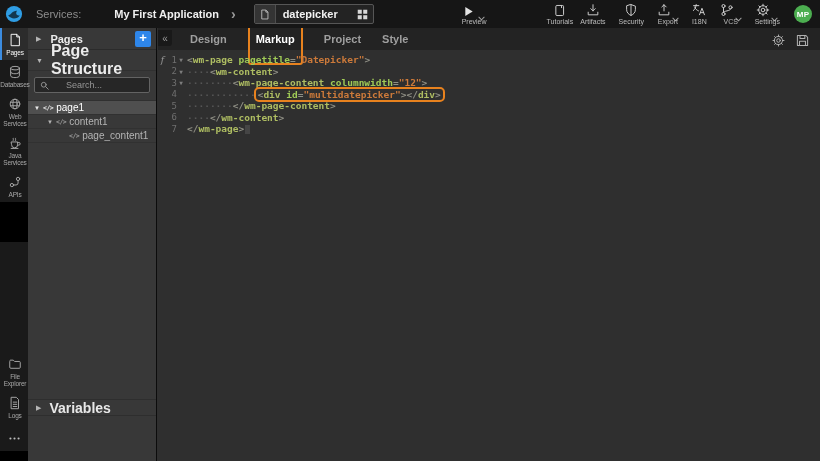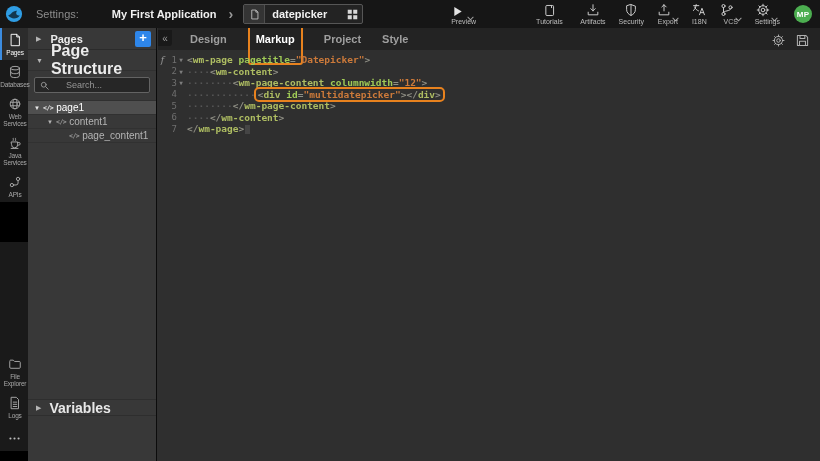--- a/index.html
+++ b/index.html
@@ -14,21 +14,21 @@
     position:absolute; left:0; top:0; width:820px; height:28px;
     background:#161616; display:flex; align-items:center; z-index:5;
   }
   .logo { width:18px; height:18px; margin-left:5px; cursor:pointer; }
   .logo svg { width:18px; height:18px; display:block; }
   .project { margin-left:13px; font-size:11px; white-space:nowrap; }
   .plabel { color:#8d8d8d; }
   .pname { color:#f0f0f0; font-weight:bold;margin-left:33px; }
   .crumb-chev { color:#9a9a9a; font-size:14px; margin-left:12px; font-weight:bold; }
   .pagetab {
-    margin-left:10px; height:20px; width:120px; display:flex; align-items:center;
+    margin-left:18px; height:20px; width:120px; display:flex; align-items:center;
     background:#232323; border:1px solid #565656; border-radius:2px; cursor:pointer;
   }
   .pagetab-icon { width:21px; height:18px; display:flex; align-items:center; justify-content:center;
     background:#343434; border-right:1px solid #4e4e4e; color:#c9c9c9; }
   .pagetab-icon svg { width:11px; height:11px; }
   .pagetab-name { flex:1; color:#f2f2f2; font-size:11px; font-weight:bold; padding-left:7px; }
   .pagetab-grid { width:20px; color:#d8d8d8; display:flex; align-items:center; justify-content:center; }
   .pagetab-grid svg { width:11px; height:11px; }
   .tb-group { display:flex; flex-direction:column; align-items:center; cursor:pointer; color:#cfcfcf; }
   .tb-irow { display:flex; align-items:flex-start; height:13px; }
@@ -147,21 +147,21 @@
 <div class="app">
 
   <header class="topbar">
     <div class="logo">
       <svg viewBox="0 0 20 20">
           <circle cx="10" cy="10" r="9" fill="#2f9de4"></circle>
           <path d="M3.5 11.5c3.5-.8 4.5-5.5 10-5.2-2.4 2.8-.4 6.2 3 5-2.5 4.5-9.5 5.2-13 .2z" fill="#123750"></path>
         </svg>
     </div>
     <div class="project">
-      <span class="plabel">Settings:</span><span class="pname">My First Application</span>
+      <span class="plabel">Services:</span><span class="pname">My First Application</span>
     </div>
     <span class="crumb-chev">›</span>
     <div class="pagetab">
       <span class="pagetab-icon">
         <svg viewBox="0 0 16 16">
             <g stroke="currentColor" stroke-width="1.2" fill="none" stroke-linejoin="round">
               <path d="M4 1.5h6l3 3v10H4z"></path>
               <path d="M10 1.5v3h3"></path>
             </g>
           </svg>

